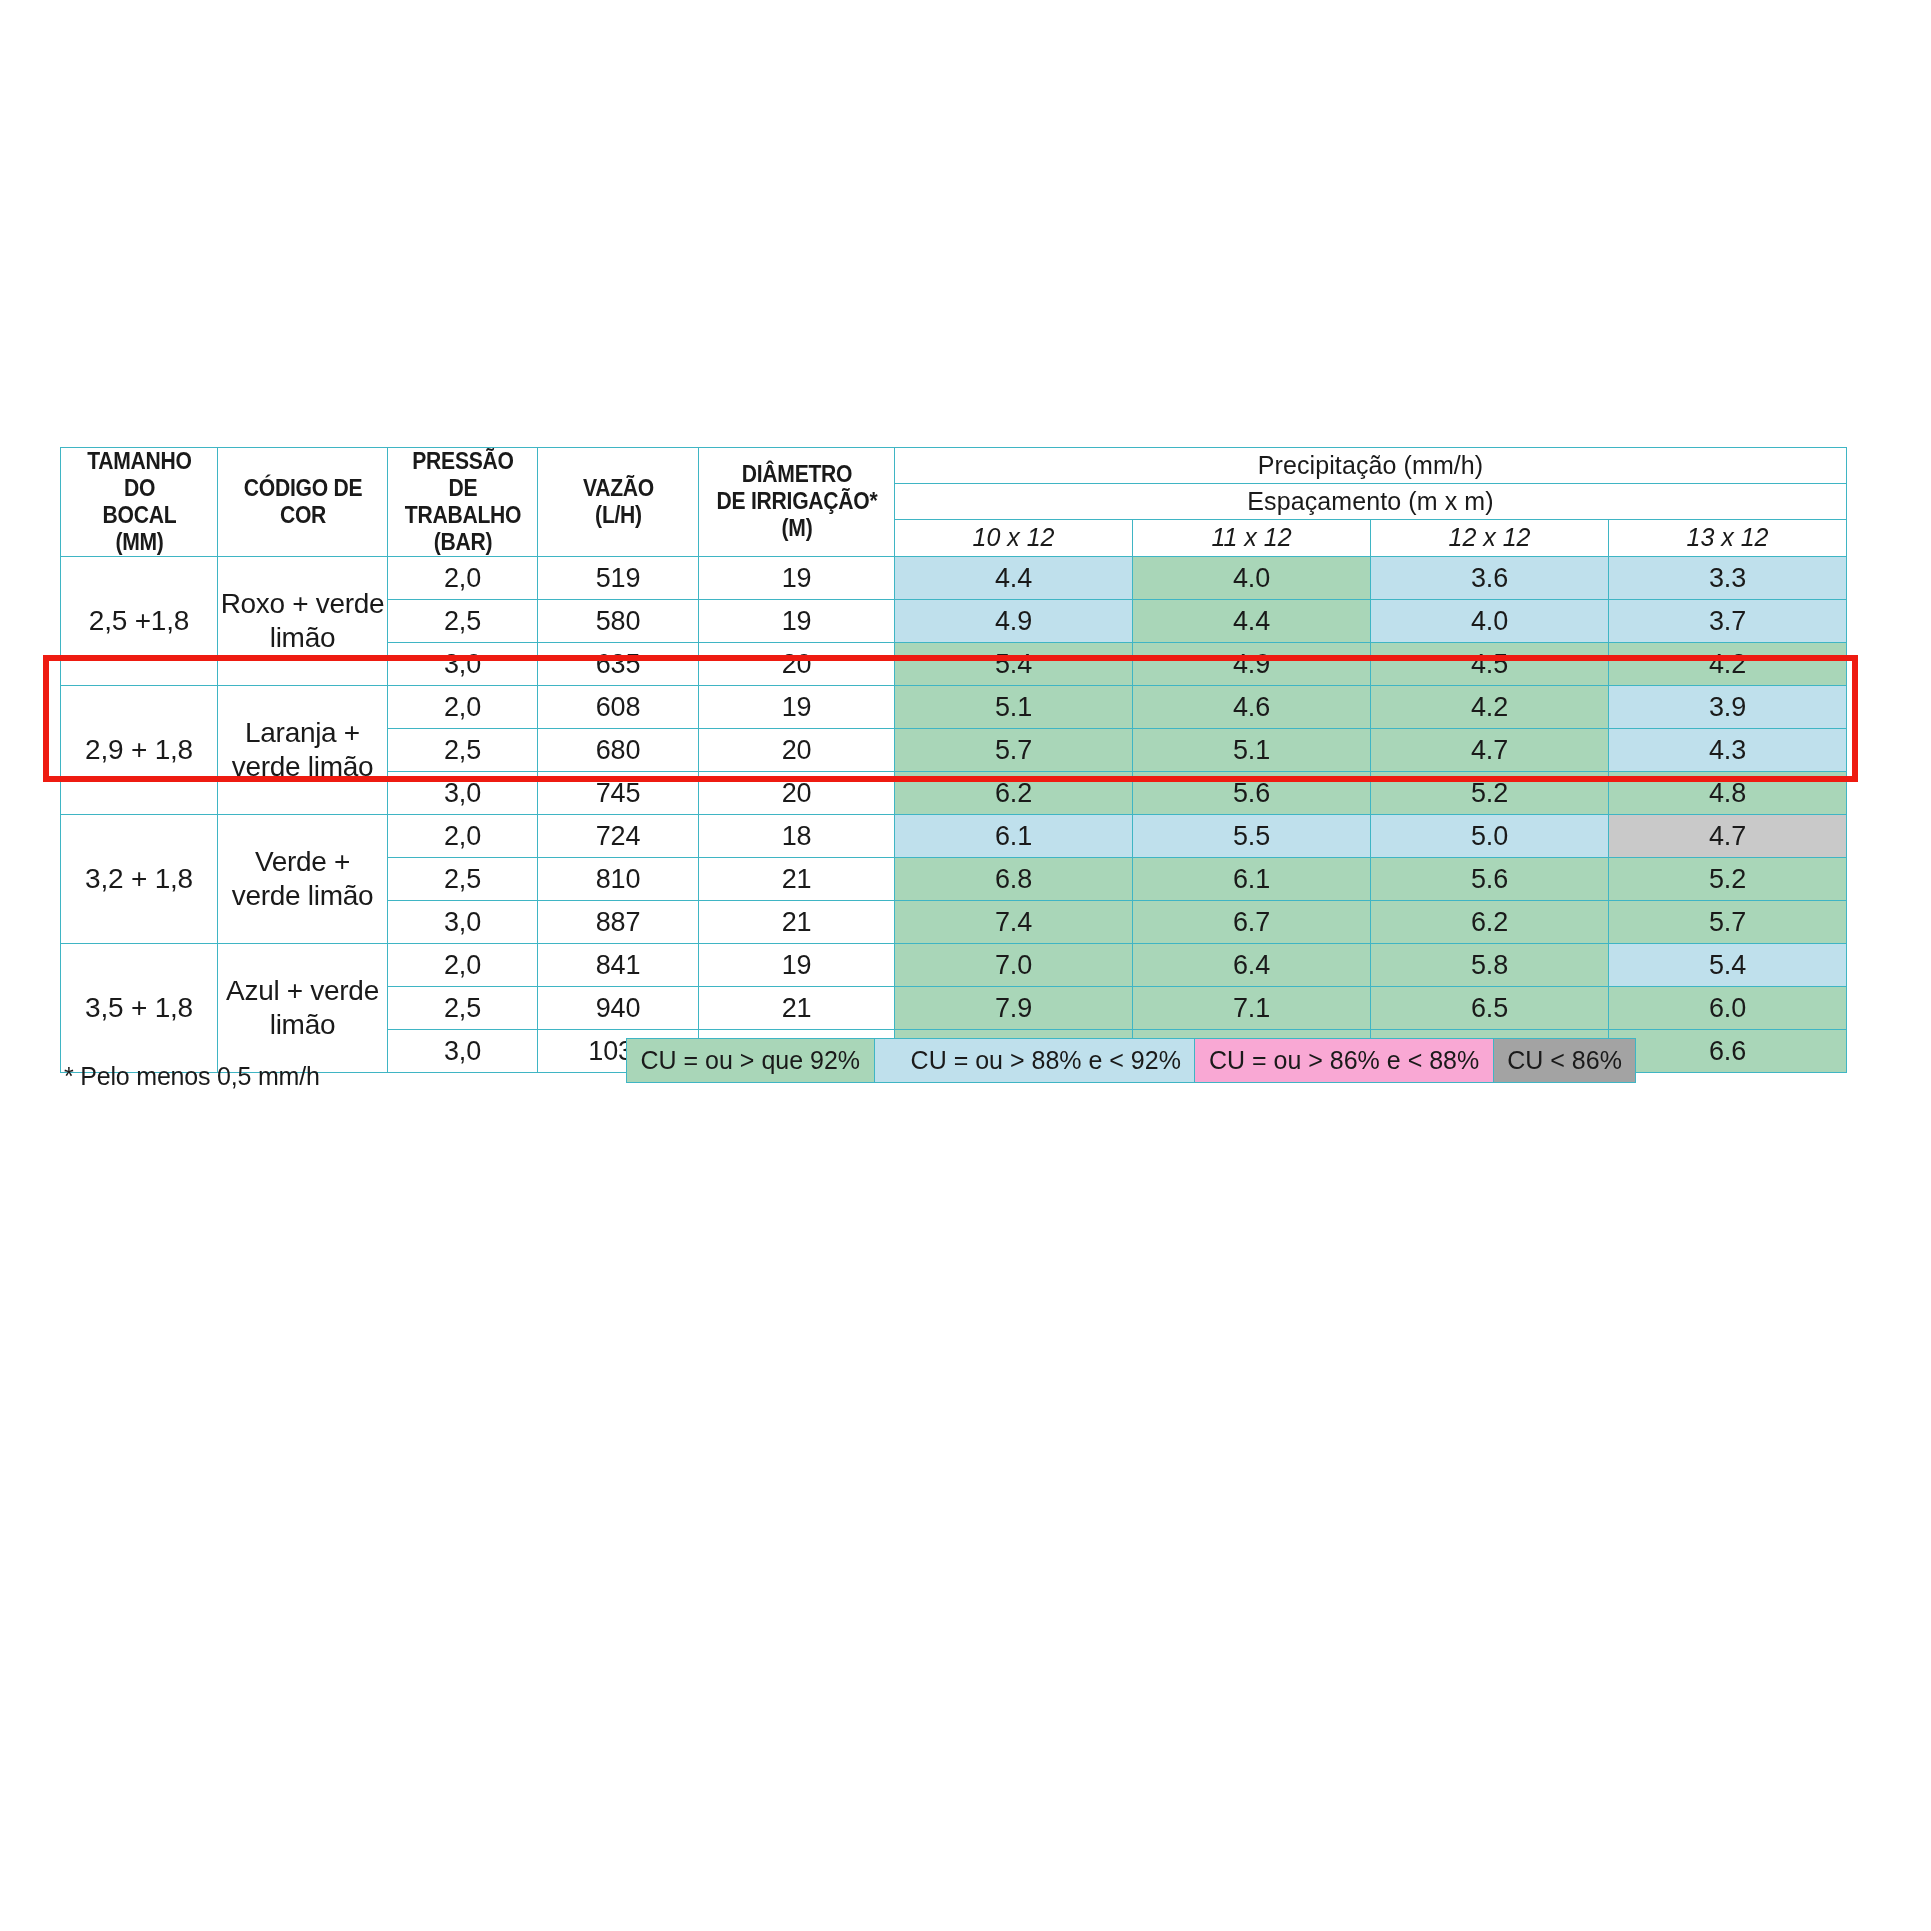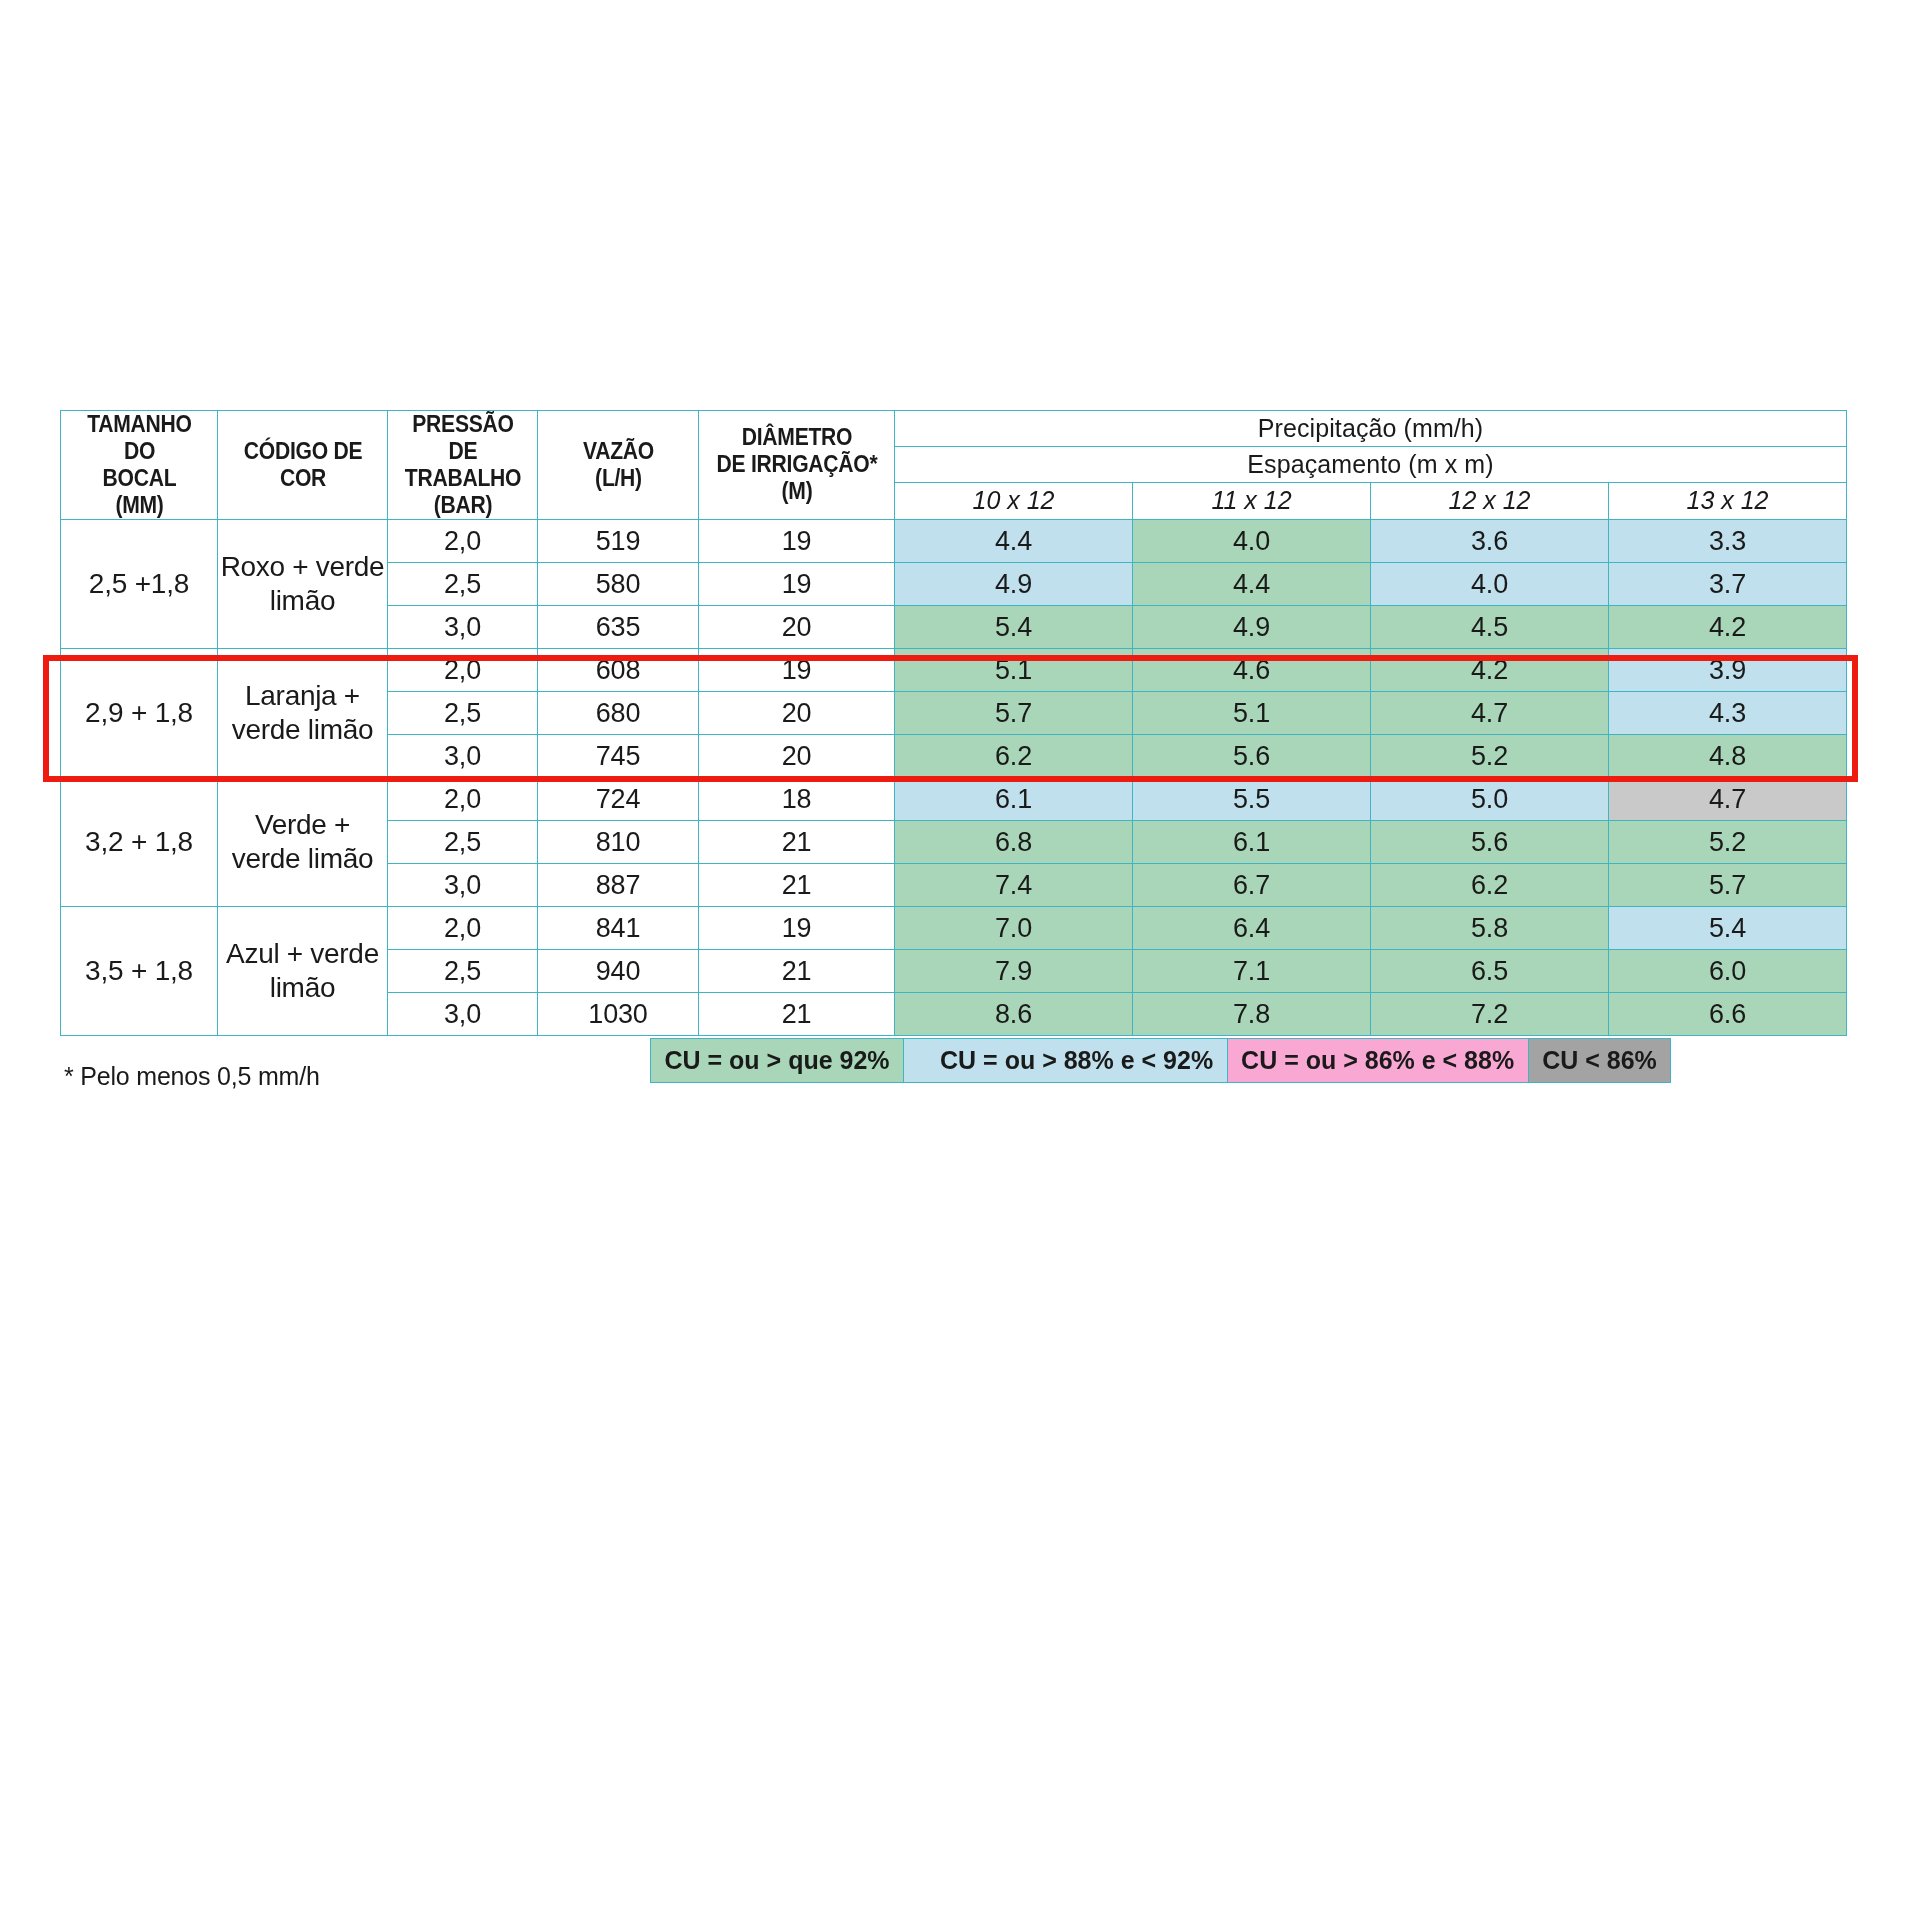--- a/index.html
+++ b/index.html
@@ -41,20 +41,21 @@
     left: 60px;
     top: 410px;
     width: 1787px;
   }
 
   table.spec {
     border-collapse: collapse;
     table-layout: fixed;
     width: 1787px;
     font-family: "Liberation Sans", sans-serif;
+    margin-top: 37px;
   }
 
   table.spec td, table.spec th {
     border: 1.9px solid #3fb5c4;
     padding: 0;
     text-align: center;
     vertical-align: middle;
     color: #1a1a1a;
     background: #ffffff;
   }
@@ -125,26 +126,25 @@
     height: 127px;
     border: 6.8px solid #ee1b11;
     box-sizing: border-box;
     pointer-events: none;
     z-index: 5;
   }
 
   
   .legend {
     position: absolute;
-    left: 650px;
+    left: 626px;
     top: 1038px;
     display: flex;
     border: 1.9px solid #3fb5c4;
     box-sizing: border-box;
-    font-weight: bold;
   }
   .legend-item {
     font-size: 25px;
     padding: 6.8px 13.5px;
     white-space: nowrap;
     border-right: 1.9px solid #3fb5c4;
     color: #1a1a1a;
     text-align: center;
   }
   .legend-item:last-child { border-right: none; }

